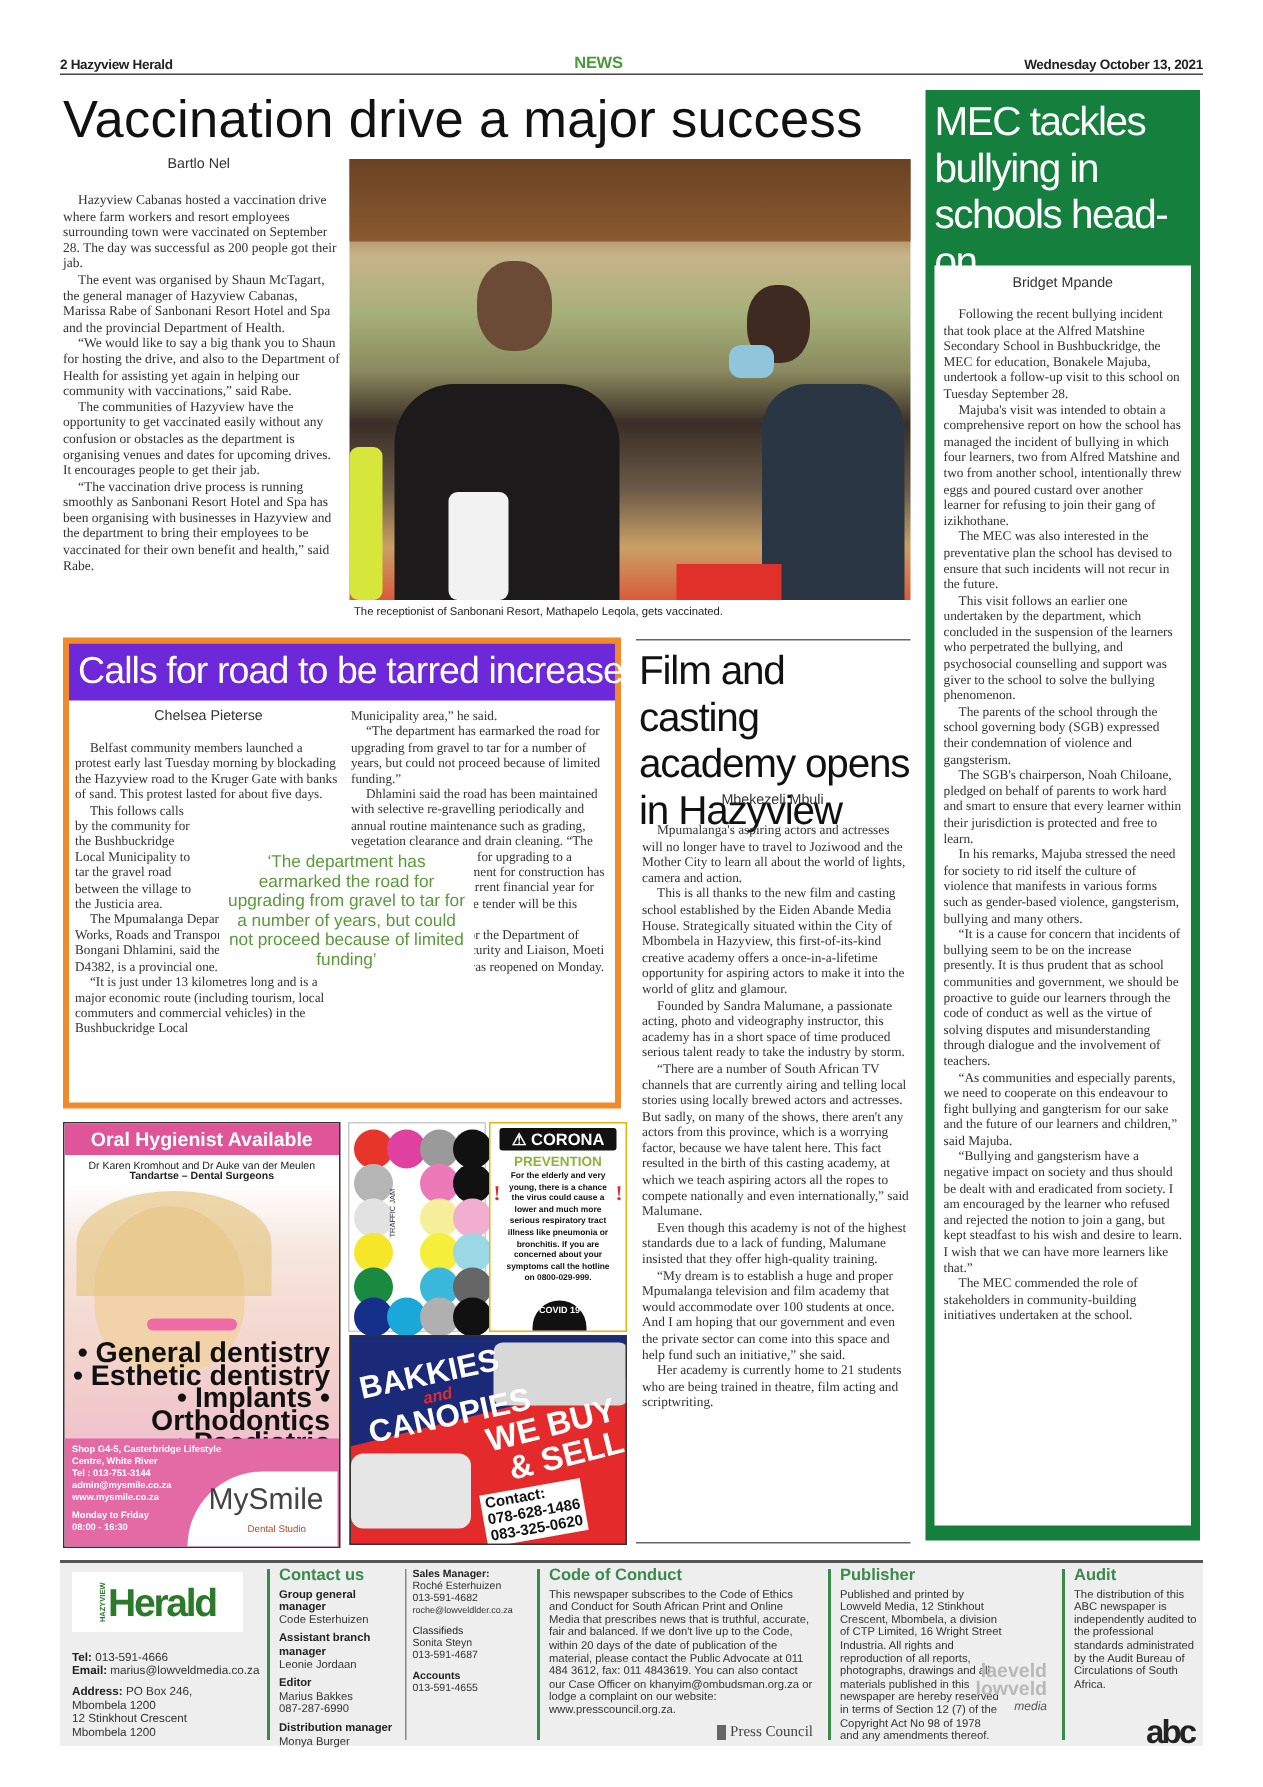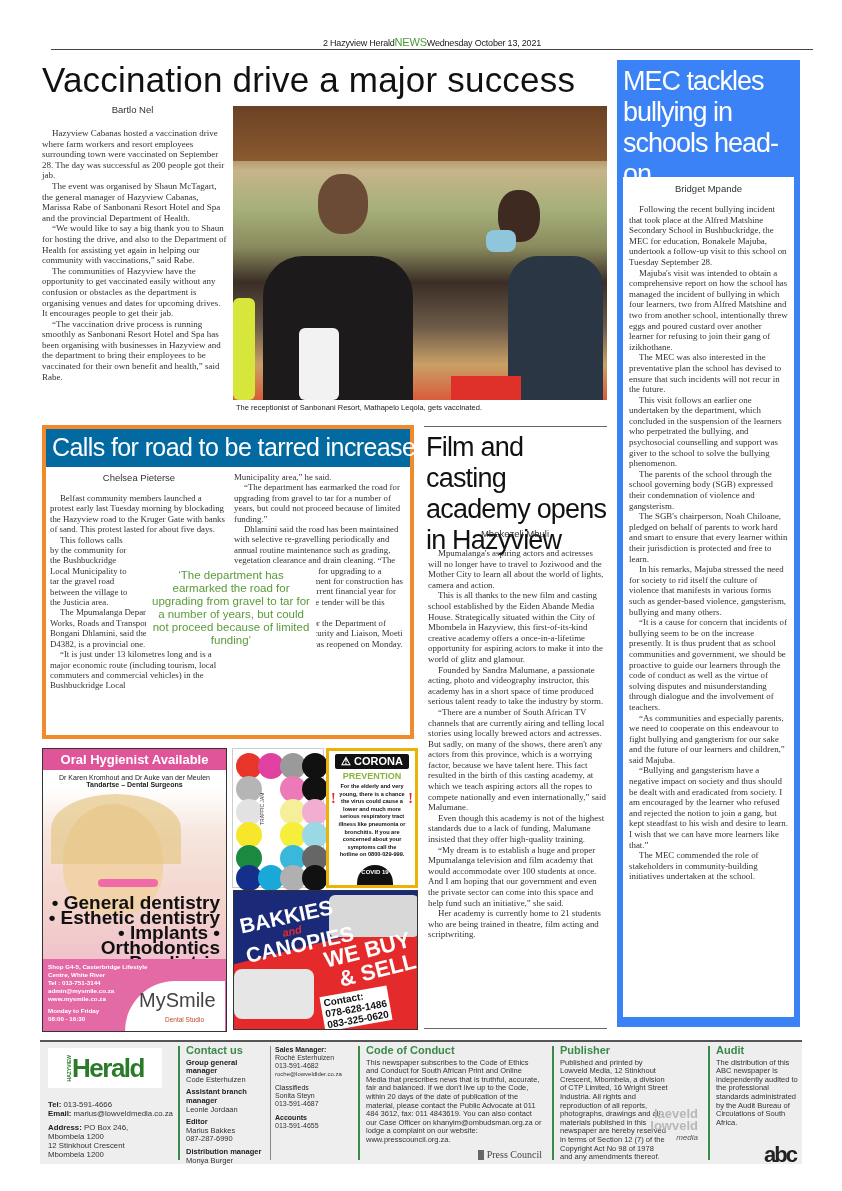--- a/index.html
+++ b/index.html
@@ -1,28 +1,28 @@
 <!DOCTYPE html>
 <html><head>
 <meta charset="utf-8">
 <style>
 *{box-sizing:border-box;margin:0;padding:0}
 body{width:842px;height:1191px;background:#fff;position:relative;overflow:hidden;font-family:"Liberation Serif",serif;color:#222}
 .abs{position:absolute}
-.folio{top:36px;left:51px;width:762px;height:14px;border-bottom:1.5px solid #444;font-family:"Liberation Sans",sans-serif;font-size:9px;display:flex;justify-content:center;align-items:flex-end;padding-bottom:1px;font-weight:normal;letter-spacing:-0.2px}
+.folio{top:36px;left:40px;width:762px;height:14px;border-bottom:1.5px solid #444;font-family:"Liberation Sans",sans-serif;font-size:9px;display:flex;justify-content:space-between;align-items:flex-end;padding-bottom:1px;font-weight:bold;letter-spacing:-0.2px}
 .folio .sec{color:#4a9a3a;font-size:11px}
 .h1{font-family:"Liberation Sans",sans-serif;font-weight:normal;color:#111;letter-spacing:-0.5px}
 .byline{font-family:"Liberation Sans",sans-serif;font-size:9.5px;text-align:center;color:#333}
 .body{font-size:9px;line-height:10.6px;text-align:left;color:#333}
 .body p{text-indent:10px}
 .photo{background:linear-gradient(180deg,#7a5230 0%,#9a6a3e 12%,#c7b48a 22%,#a6b07a 35%,#8a8a5e 48%,#3a2e26 60%,#6b5a48 75%,#c9a066 88%,#d85c3a 100%)}
 .caption{font-family:"Liberation Sans",sans-serif;font-size:7.5px;color:#222}
-.green-box{background:#3b82f6}
+.green-box{background:#15803d}
 .orange-box{border:4px solid #f08a2a}
-.orange-head{background:#0369a1;color:#fff}
+.orange-head{background:#6d28d9;color:#fff}
 .pull{font-family:"Liberation Sans",sans-serif;color:#5a9a3a;font-size:11.5px;line-height:13px;text-align:center}
 .ad-border{border:1px solid #333}
 .footer{top:1040px;left:40px;width:762px;height:124px;background:#eeeeee;border-top:2px solid #555}
 .fcol h4{font-family:"Liberation Sans",sans-serif;color:#3a8a4a;font-size:11px;font-weight:bold;margin-bottom:4px}
 .fcol{font-family:"Liberation Sans",sans-serif;font-size:7.5px;line-height:8.6px;color:#333}
 .vline{border-left:2px solid #3a8a4a;padding-left:6px}
 .lbl{font-weight:bold;color:#222}
 .dot{width:26px;height:26px;border-radius:50%;position:absolute}
 </style>
 </head>
@@ -156,21 +156,21 @@
   <div class="dot" style="top:96px;left:3px;background:#1a8a40"></div>
   <div class="dot" style="top:96px;left:47px;background:#3ab8dc"></div>
   <div class="dot" style="top:96px;left:69px;background:#666"></div>
   <div class="dot" style="top:116px;left:3px;background:#14308a"></div>
   <div class="dot" style="top:116px;left:25px;background:#1aa8d8"></div>
   <div class="dot" style="top:116px;left:47px;background:#b0b0b0"></div>
   <div class="dot" style="top:116px;left:69px;background:#111"></div>
   <div class="abs" style="top:76px;left:26px;font-family:'Liberation Sans',sans-serif;font-size:5px;transform:rotate(-90deg);transform-origin:left top;white-space:nowrap;color:#334">TRAFFIC JAM</div>
 </div>
 
-<div class="abs" style="top:748px;left:326px;width:92px;height:140px;border:3px solid #eab308;background:#fff">
+<div class="abs" style="top:748px;left:326px;width:92px;height:140px;border:1px solid #eab308;background:#fff">
   <div style="margin:3px 6px 0;background:#111;color:#fff;font-family:'Liberation Sans',sans-serif;font-weight:bold;font-size:11px;text-align:center;padding:1px 0;border-radius:2px"><span>⚠ </span><span>CORONA</span></div>
   <div style="color:#8ab43a;font-family:'Liberation Sans',sans-serif;font-weight:bold;font-size:9px;text-align:center;margin-top:2px">PREVENTION</div>
   <div style="font-family:'Liberation Sans',sans-serif;font-weight:bold;font-size:5.6px;line-height:7.6px;text-align:center;padding:2px 9px;color:#111">For the elderly and very young, there is a chance the virus could cause a lower and much more serious respiratory tract illness like pneumonia or bronchitis. If you are concerned about your symptoms call the hotline on 0800-029-999.</div>
   <div class="abs" style="bottom:0;left:28px;width:36px;height:20px;background:#111;border-radius:18px 18px 0 0;color:#fff;font-family:'Liberation Sans',sans-serif;font-weight:bold;font-size:6px;text-align:center;padding-top:4px">COVID 19</div>
   <div class="abs" style="top:40px;left:2px;color:#e02a2a;font-weight:bold;font-size:14px">!</div>
   <div class="abs" style="top:40px;right:2px;color:#e02a2a;font-weight:bold;font-size:14px">!</div>
 </div>
 
 <div class="abs" style="top:890px;left:233px;width:185px;height:140px;background:#1a2a78;overflow:hidden;border:1px solid #333">
   <div class="abs" style="top:50px;left:-20px;width:240px;height:110px;background:#e42a2a;transform:rotate(-14deg)"></div>

